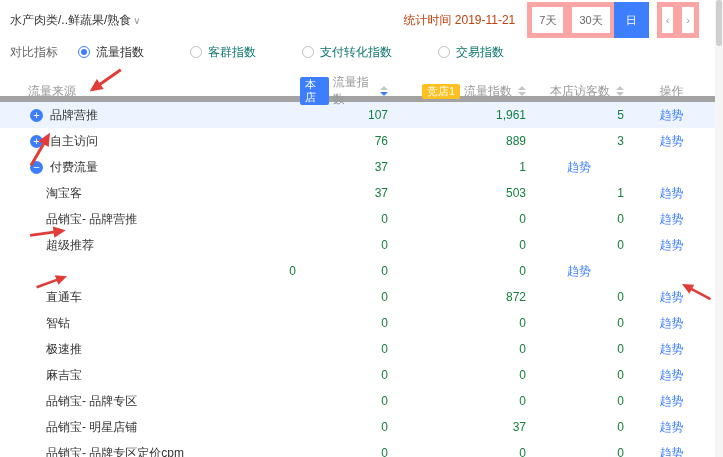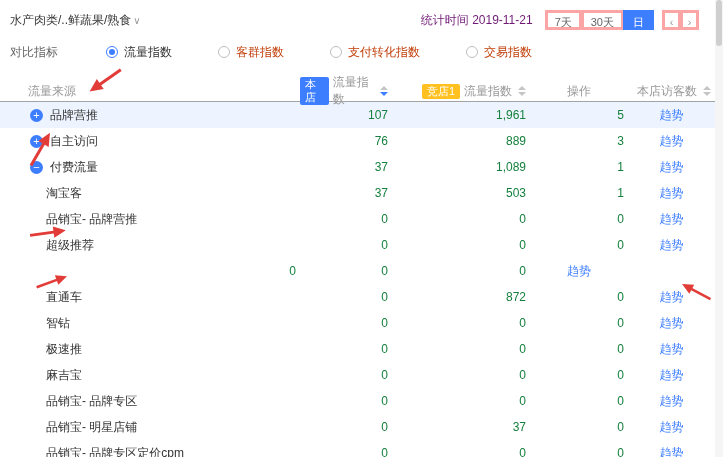--- a/index.html
+++ b/index.html
@@ -5,40 +5,40 @@
   * { margin:0; padding:0; box-sizing:border-box; }
   html,body { background:#fff; }
   body { font-family:"Liberation Sans","DejaVu Sans",sans-serif; font-size:12px; color:#333; }
   .app { position:relative; width:723px; height:457px; background:#fff; overflow:hidden; }
 
   
   .topbar { display:flex; justify-content:space-between; align-items:center; padding:12px 16px 0 10px; height:28px; }
   .breadcrumb { color:#333; cursor:pointer; white-space:nowrap; }
   .breadcrumb .caret { color:#999; margin-left:2px; font-size:10px; }
   .topbar-right { display:flex; align-items:center; }
-  .stat-time { color:#701a75; margin-right:12px; }
+  .stat-time { color:#c2410c; margin-right:12px; }
   .seg { display:flex; margin-right:8px; }
-  .btn { min-width:30px; height:20px; padding:0 7px; background:#fff; border:3px solid #fca5a5; color:#666; font-size:11px; line-height:18px; text-align:center; cursor:pointer; }
+  .btn { min-width:30px; height:36px; padding:0 7px; background:#fff; border:5px solid #fca5a5; color:#666; font-size:11px; line-height:18px; text-align:center; cursor:pointer; }
   .seg .btn + .btn { margin-left:-1px; }
   .btn.active { background:#3D7EFF; border-color:#3D7EFF; color:#fff; }
   .btn.nav { min-width:19px; padding:0 4px; color:#999; }
 
   
-  .filter-row { display:flex; align-items:center; padding-left:10px; margin-top:14px; height:20px;gap:28px; }
+  .filter-row { display:flex; align-items:center; padding-left:10px; margin-top:14px; height:20px; }
   .filter-label { color:#666; margin-right:20px; }
-  .radio-opt { display:flex; align-items:center; margin-right:46px; cursor:pointer; color:#c2410c; }
+  .radio-opt { display:flex; align-items:center; margin-right:46px; cursor:pointer; color:#0f766e; }
   .rdot { width:12px; height:12px; border-radius:50%; border:1px solid #bfbfbf; margin-right:6px; position:relative; background:#fff; flex:0 0 12px; }
   .radio-opt.sel { color:#333; }
   .radio-opt.sel .rdot { border-color:#3D7EFF; }
   .radio-opt.sel .rdot::after { content:""; position:absolute; left:2px; top:2px; width:6px; height:6px; border-radius:50%; background:#3D7EFF; }
 
   
   .table { margin-top:12px; width:715px; }
   .thead, .trow { display:grid; grid-template-columns:300px 92px 138px 98px 1fr; align-items:center; height:26px; }
-  .thead { color:#999; border-bottom:1px solid #a3a3a3; height:28px; }
+  .thead { color:#999; border-bottom:6px solid #a3a3a3; height:28px; }
   .hcell { display:flex; align-items:center; }
   .hcell.src { padding-left:28px; }
   .hcell.right { justify-content:flex-end; padding-right:4px; gap:4px; }
   .hcell.center { justify-content:center; }
   .badge { display:inline-block; padding:1px 5px; border-radius:2px; color:#fff; font-size:11px; line-height:13px; }
   .badge.own { background:#3D7EFF; }
   .badge.comp { background:#FFC020; }
   .sort { display:inline-flex; flex-direction:column; gap:2px; cursor:pointer; margin-left:2px; }
   .sort i { display:block; width:0; height:0; border-left:4px solid transparent; border-right:4px solid transparent; }
   .sort .up { border-bottom:4px solid #c5c5c5; }
@@ -123,28 +123,28 @@
           </span>
       </div>
       <div class="hcell right">
         <span class="badge comp">竞店1</span>
         <span>流量指数</span>
         <span class="sort">
             <i class="up"></i>
             <i class="down"></i>
           </span>
       </div>
-      <div class="hcell center">操作</div>
       <div class="hcell right">
         <span>本店访客数</span>
         <span class="sort">
             <i class="up"></i>
             <i class="down"></i>
           </span>
       </div>
+      <div class="hcell center">操作</div>
     </div>
     <div>
   <div class="trow lvl0 hl">
     <div class="cell src">
       <span class="expander">+</span>
       <span class="src-name">品牌营推</span>
     </div>
     <div class="cell num own">107</div>
     <div class="cell num comp">1,961</div>
     <div class="cell num vis">5</div>
@@ -161,21 +161,20 @@
     <div class="cell num vis">3</div>
     <div class="cell act"><a class="trend">趋势</a></div>
   </div>
 
   <div class="trow lvl0">
     <div class="cell src">
       <span class="expander">−</span>
       <span class="src-name">付费流量</span>
     </div>
     <div class="cell num own">37</div>
-    <div class="cell num comp">1,089</div>
     <div class="cell num vis">1</div>
     <div class="cell act"><a class="trend">趋势</a></div>
   </div>
 
   <div class="trow lvl1">
     <div class="cell src">
 
       <span class="src-name">淘宝客</span>
     </div>
     <div class="cell num own">37</div>

